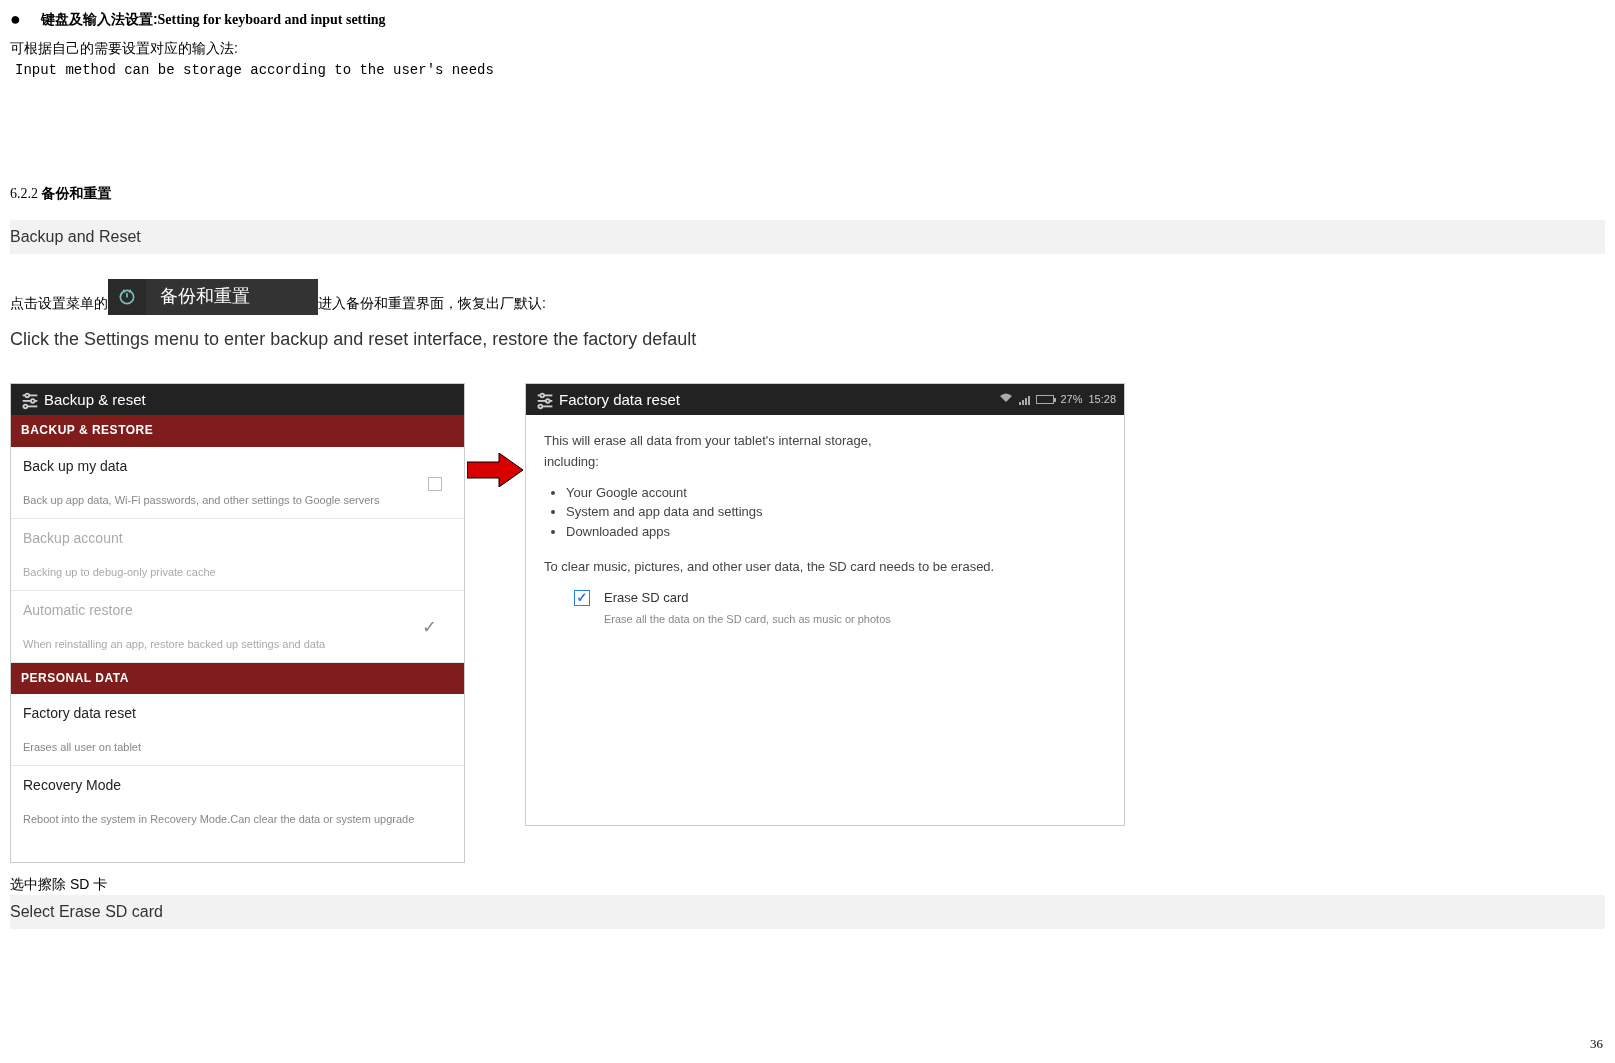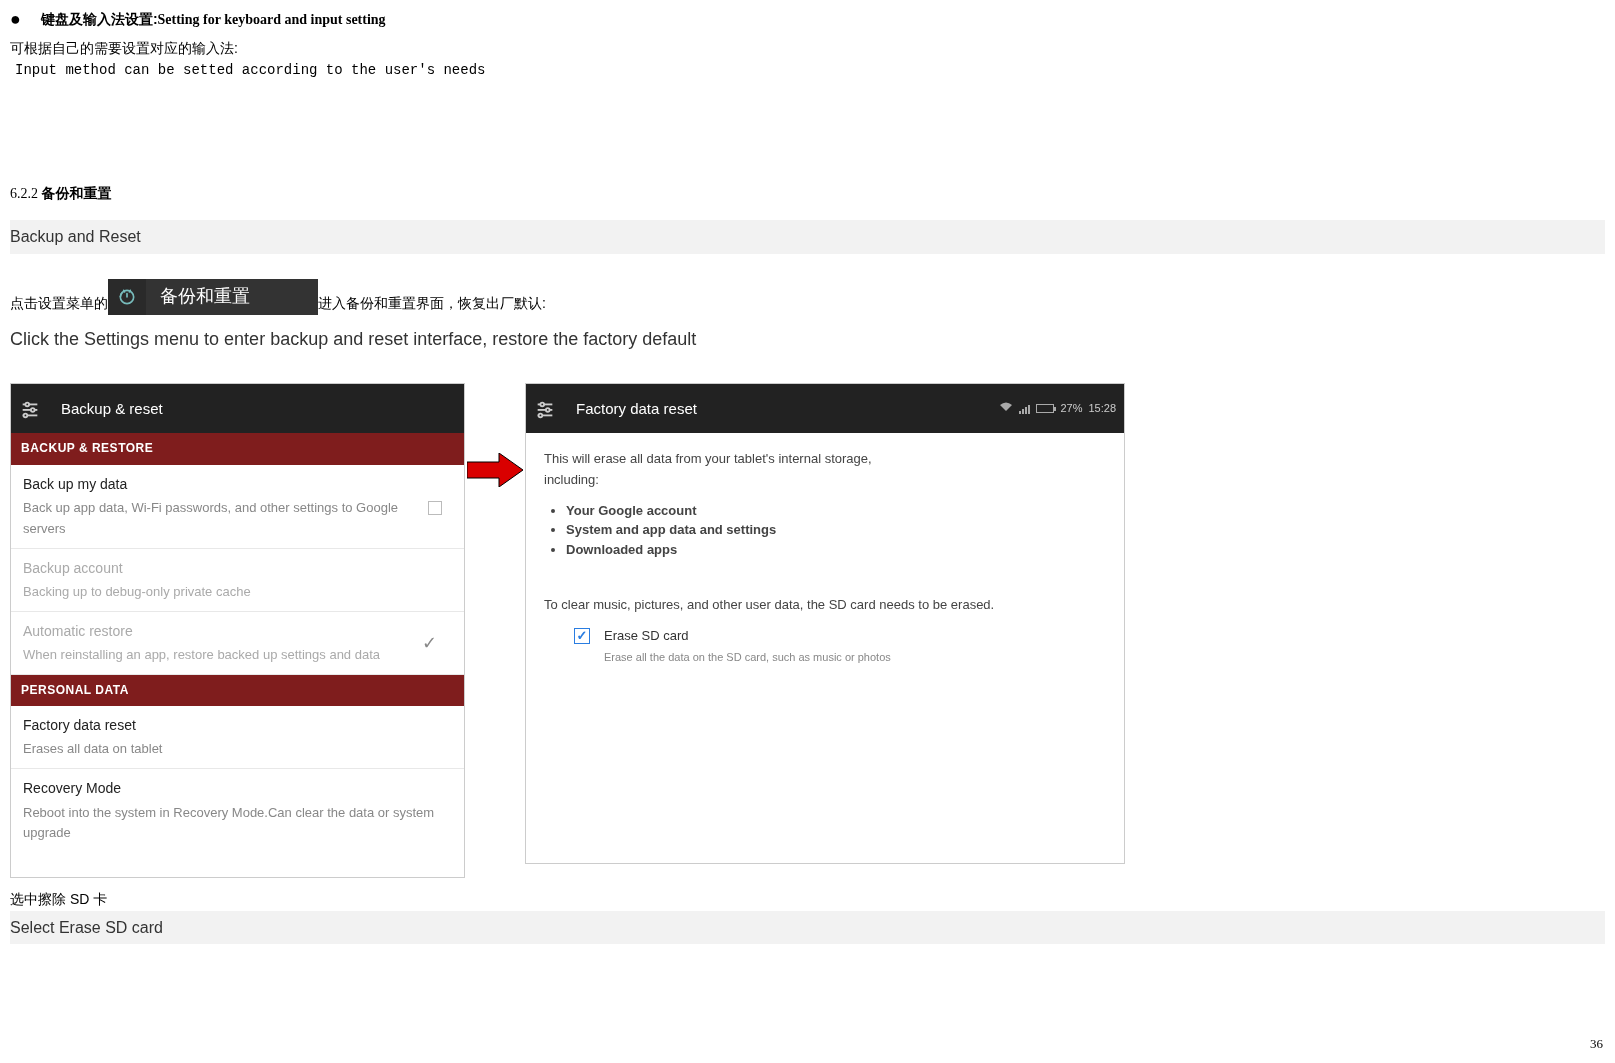--- a/index.html
+++ b/index.html
@@ -102,27 +102,27 @@
       margin-bottom: 10px;
       gap: 0;
     }
     .screenshot {
       border: 1px solid #ccc;
       background: #fff;
       width: 455px;
     }
     .ss-header {
       background: #222;
-      height: 49px;
+      height: 31px;
       display: flex;
       align-items: center;
       padding: 0 8px;
       color: #fff;
       font-size: 15px;
-      gap: 20px;
+      gap: 3px;
     }
     .ss-header .slider-icon svg {
       width: 22px;
       height: 22px;
       display: block;
     }
     .ss-status-right {
       margin-left: auto;
       display: flex;
       align-items: center;
@@ -150,23 +150,23 @@
       color: #aaa;
     }
     .ss-item .texts {
       flex: 1;
     }
     .ss-item .title {
       font-size: 14px;
       color: #222;
     }
     .ss-item .sub {
-      font-size: 13px;
+      font-size: 11px;
       color: #888;
-      margin-top: 3px;
+      margin-top: 15px;
     }
     .checkbox-empty {
       width: 14px;
       height: 14px;
       border: 1px solid #bbb;
       margin-top: 4px;
       margin-right: 10px;
     }
     .check-mark {
       color: #888;
@@ -194,22 +194,21 @@
       padding: 16px 18px;
       font-size: 13px;
       color: #444;
     }
     .ss2-body p {
       margin-bottom: 10px;
     }
     .ss2-body ul {
       list-style: disc;
       padding-left: 22px;
-      margin-bottom: 36px;
-      font-weight: bold;
+      margin-bottom: 16px;
     }
     .ss2-body ul li {
       font-size: 13px;
       color: #444;
       line-height: 1.5;
     }
     .erase-row {
       display: flex;
       align-items: flex-start;
       gap: 14px;
@@ -259,21 +258,21 @@
 <body>
 
 <div class="bullet-line">
   <span class="bullet">●</span>
   <span>
     <span class="bold-cn">键盘及输入法设置:</span><span class="bold-en">Setting for keyboard and input setting</span>
   </span>
 </div>
 
 <div class="cn-text">可根据自己的需要设置对应的输入法:</div>
-<div class="mono-text">Input method can be  setted  according to the user's needs</div>
+<div class="mono-text">Input method can be  storage  according to the user's needs</div>
 
 <div class="sec-heading">
   <span class="section-num">6.2.2 </span><span class="bold-cn">备份和重置</span>
 </div>
 
 <div class="gray-bar">Backup and Reset</div>
 
 <div class="inline-row">
   <span class="cn-text">点击设置菜单的</span>
   <span class="menu-badge">
@@ -325,21 +324,21 @@
       <div class="texts">
         <div class="title">Automatic restore</div>
         <div class="sub">When reinstalling an app, restore backed up settings and data</div>
       </div>
       <div class="check-mark">✓</div>
     </div>
     <div class="ss-section-hdr">PERSONAL DATA</div>
     <div class="ss-item">
       <div class="texts">
         <div class="title">Factory data reset</div>
-        <div class="sub">Erases all data on tablet</div>
+        <div class="sub">Erases all user on tablet</div>
       </div>
     </div>
     <div class="ss-item" style="border-bottom:none">
       <div class="texts">
         <div class="title">Recovery Mode</div>
         <div class="sub">Reboot into the system in Recovery Mode.Can clear the data or system upgrade</div>
       </div>
     </div>
     <div style="height:25px"></div>
   </div>

